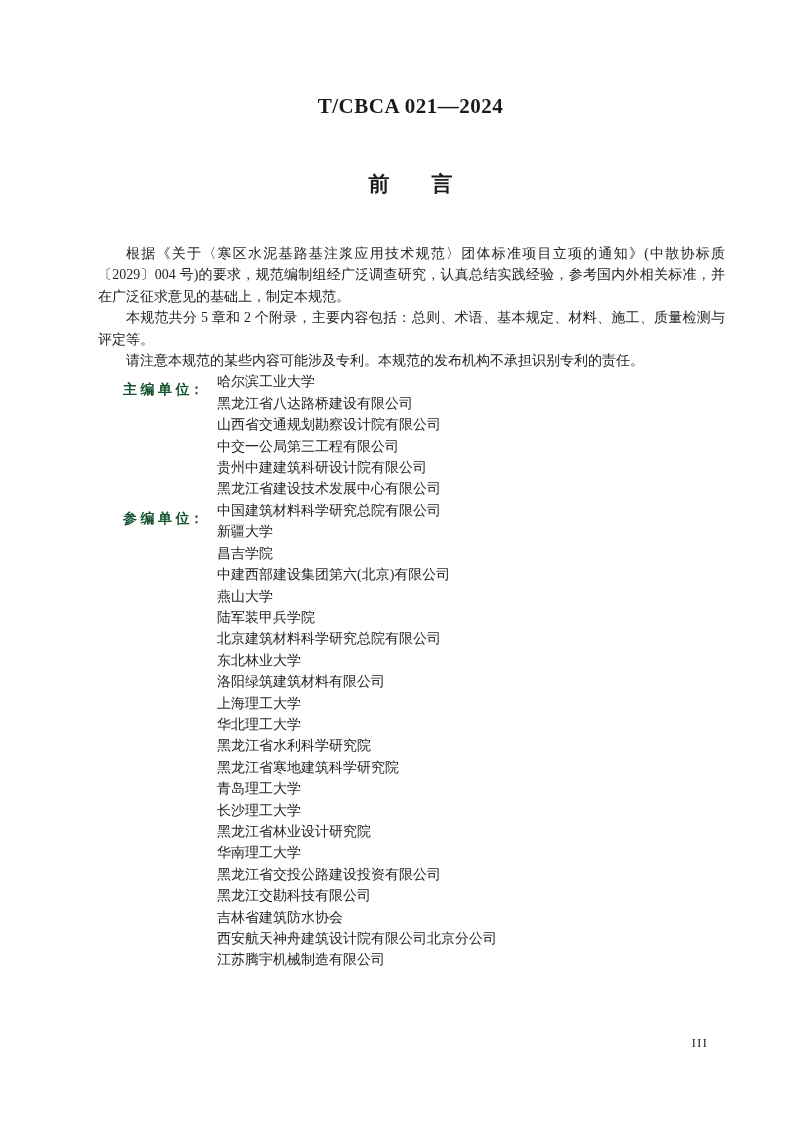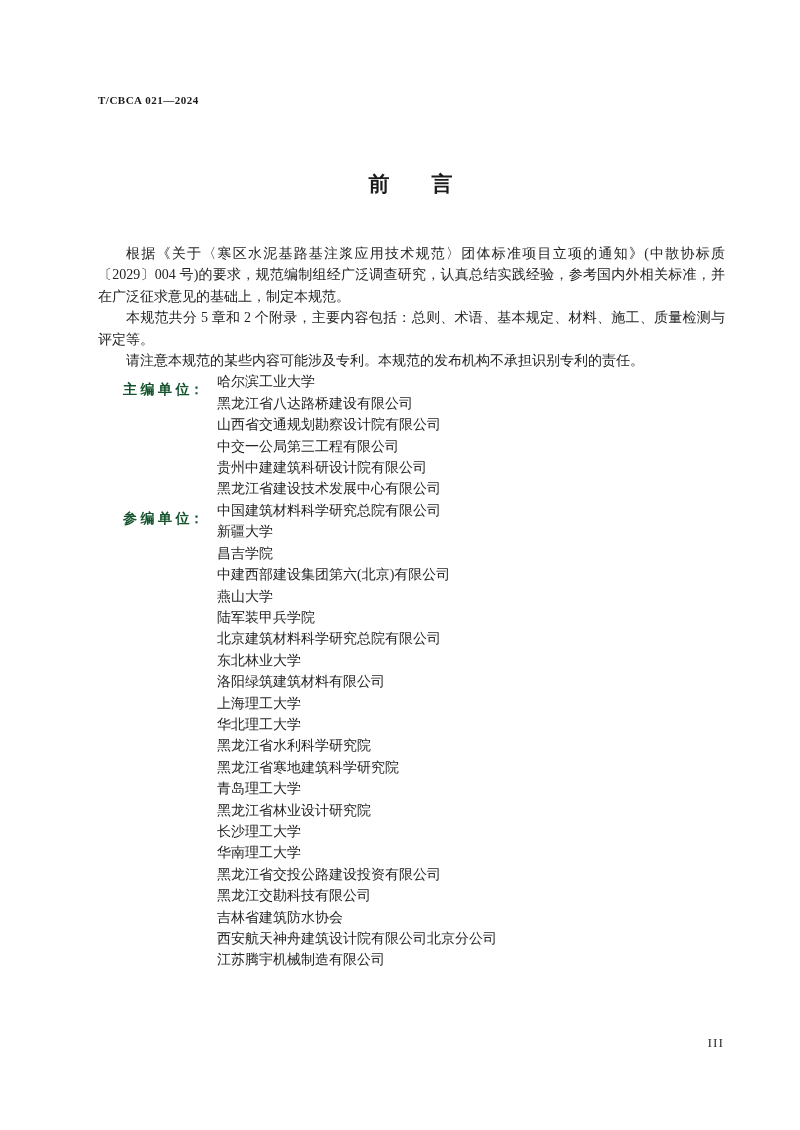--- a/index.html
+++ b/index.html
@@ -12,22 +12,22 @@
     background: #ffffff;
     font-family: "Liberation Serif", "DejaVu Serif", serif;
     color: #212121;
     overflow: hidden;
   }
   .doc-code {
     position: absolute;
     top: 94px;
     left: 98px;
     width: 625px;
-    text-align: left;
-    font-size: 11px;
+    text-align: center;
+    font-size: 21px;
     font-weight: bold;
     letter-spacing: 0.5px;
     color: #1a1a1a;
   }
   .doc-title {
     position: absolute;
     top: 170px;
     left: 98px;
     width: 625px;
     text-align: center;
@@ -68,21 +68,21 @@
   .unit-list {
     flex: 1 1 auto;
   }
   .unit-item {
     white-space: nowrap;
     margin-left: 8px;
   }
   .page-number {
     position: absolute;
     top: 1035px;
-    left: 114px;
+    left: 98px;
     width: 610px;
     text-align: right;
     font-size: 13.5px;
     letter-spacing: 1px;
     color: #333333;
   }
 </style>
 </head>
 <body>
 
@@ -124,22 +124,22 @@
             <div class="unit-item">燕山大学</div>
             <div class="unit-item">陆军装甲兵学院</div>
             <div class="unit-item">北京建筑材料科学研究总院有限公司</div>
             <div class="unit-item">东北林业大学</div>
             <div class="unit-item">洛阳绿筑建筑材料有限公司</div>
             <div class="unit-item">上海理工大学</div>
             <div class="unit-item">华北理工大学</div>
             <div class="unit-item">黑龙江省水利科学研究院</div>
             <div class="unit-item">黑龙江省寒地建筑科学研究院</div>
             <div class="unit-item">青岛理工大学</div>
+            <div class="unit-item">长沙理工大学</div>
             <div class="unit-item">黑龙江省林业设计研究院</div>
-            <div class="unit-item">长沙理工大学</div>
             <div class="unit-item">华南理工大学</div>
             <div class="unit-item">黑龙江省交投公路建设投资有限公司</div>
             <div class="unit-item">黑龙江交勘科技有限公司</div>
             <div class="unit-item">吉林省建筑防水协会</div>
             <div class="unit-item">西安航天神舟建筑设计院有限公司北京分公司</div>
             <div class="unit-item">江苏腾宇机械制造有限公司</div>
           </div>
       </div>
 
     </div>

